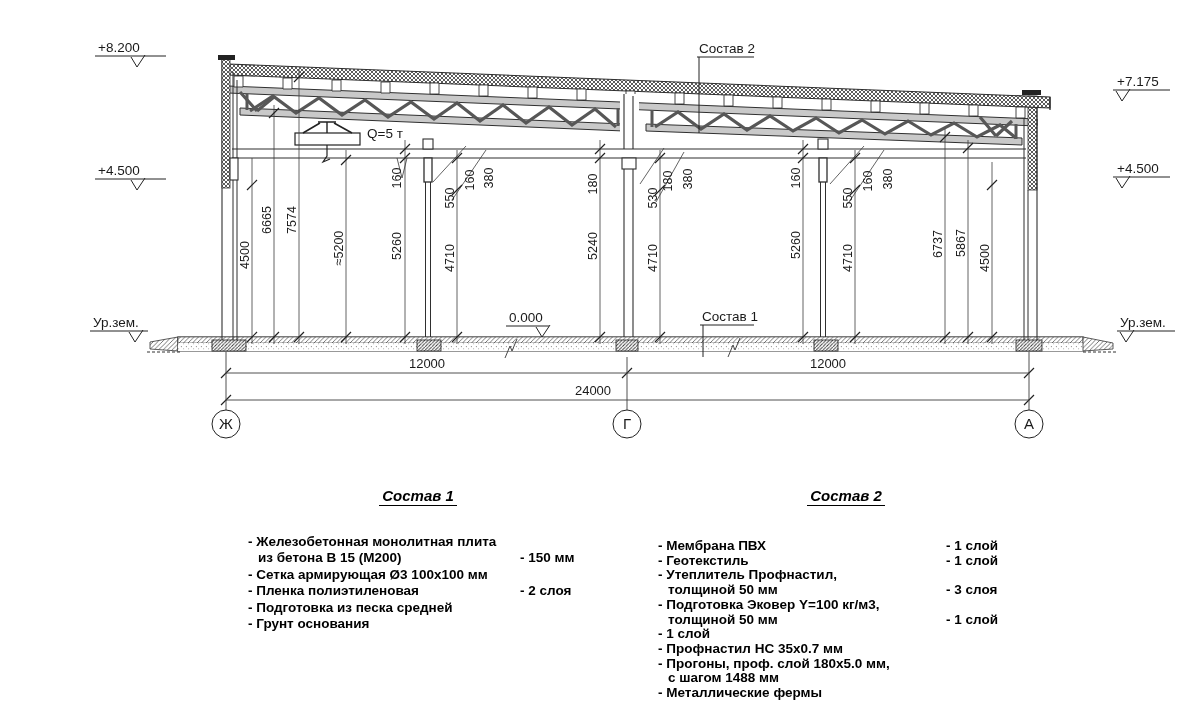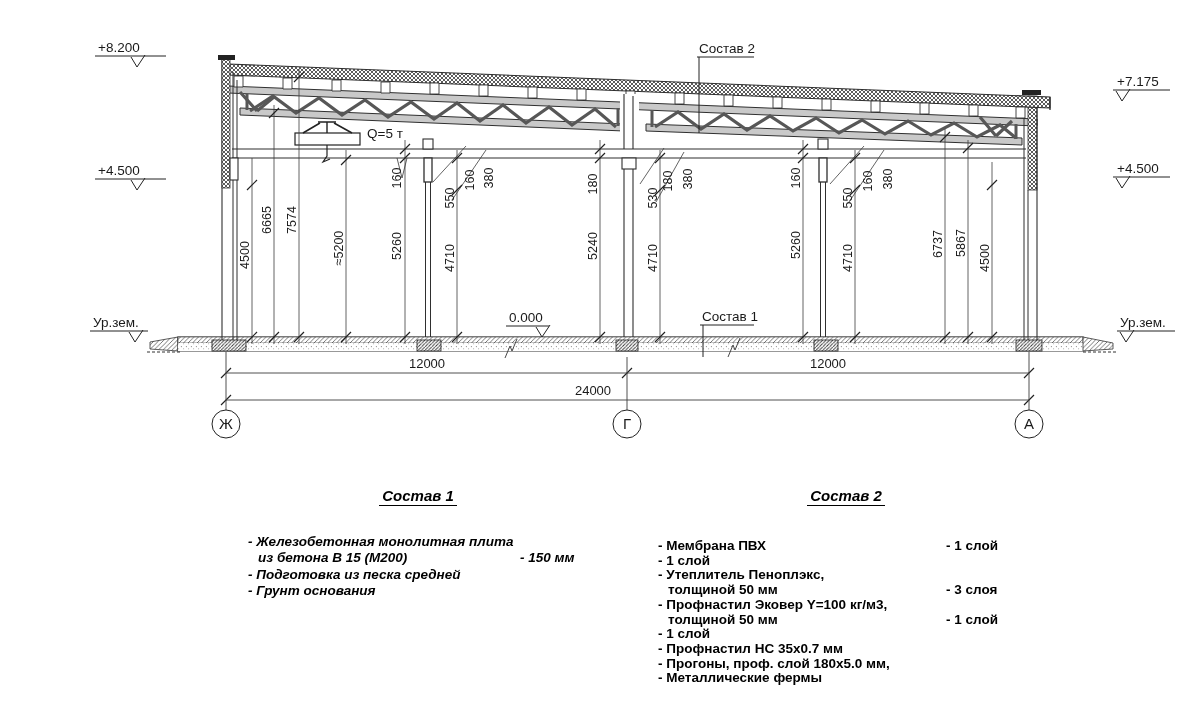--- a/index.html
+++ b/index.html
@@ -9,21 +9,21 @@
   svg text{font-family:"Liberation Sans",sans-serif;fill:#1a1a1a;}
   .dim{font-size:12.5px;}
   .elev{font-size:13.5px;}
   .axisl{font-size:15px;}
   .hdim{font-size:13px;}
   .callout{font-size:13.5px;}
   .qlabel{font-size:13.5px;}
   .list{position:absolute;font-size:13.5px;font-weight:bold;color:#000;}
   .list .row{display:grid;}
   #list1{left:248px;top:534px;width:340px;line-height:16.4px;}
-  #list1 .row{grid-template-columns:272px 1fr;font-style:italic;}
+  #list1 .row{grid-template-columns:272px 1fr;}
   #list2{left:658px;top:539px;width:356px;line-height:14.7px;}
   #list2 .row{grid-template-columns:288px 1fr;}
   .row .t.ind{padding-left:10px;}
   .lhead{position:absolute;width:160px;text-align:center;font-size:15px;
          font-style:italic;font-weight:bold;color:#000;}
   .lhead span{border-bottom:1.4px solid #000;padding:0 3px 1px 3px;}
   #h1{left:338px;top:487px;}
   #h2{left:766px;top:487px;}
 </style>
 </head>
@@ -231,65 +231,75 @@
 <div class="list" id="list1">
   <div class="row">
         <span class="t">- Железобетонная  монолитная плита</span>
         <span class="v"></span>
       </div>
   <div class="row">
         <span class="t ind">из бетона В 15 (М200)</span>
         <span class="v">- 150 мм</span>
       </div>
   <div class="row">
+        <span class="t">- Сетка армирующая Ø3 100х100 мм</span>
+        <span class="v"></span>
+      </div>
+  <div class="row">
+        <span class="t">- Пленка полиэтиленовая</span>
+        <span class="v">-  2 слоя</span>
+      </div>
+  <div class="row">
         <span class="t">- Подготовка из песка средней</span>
         <span class="v"></span>
       </div>
   <div class="row">
         <span class="t">- Грунт основания</span>
         <span class="v"></span>
       </div>
 </div>
 
 <div class="list" id="list2">
   <div class="row">
         <span class="t">- Мембрана ПВХ</span>
         <span class="v">- 1 слой</span>
       </div>
   <div class="row">
+        <span class="t">- Геотекстиль</span>
         <span class="v">- 1 слой</span>
       </div>
   <div class="row">
-        <span class="t">- Утеплитель Пеноплэкс,</span>
+        <span class="t">- Утеплитель Профнастил,</span>
         <span class="v"></span>
       </div>
   <div class="row">
         <span class="t ind">толщиной 50 мм</span>
         <span class="v">- 3 слоя</span>
       </div>
   <div class="row">
-        <span class="t">- Профнастил Эковер Y=100 кг/м3,</span>
+        <span class="t">- Подготовка Эковер Y=100 кг/м3,</span>
         <span class="v"></span>
       </div>
   <div class="row">
         <span class="t ind">толщиной 50 мм</span>
         <span class="v">- 1 слой</span>
       </div>
   <div class="row">
         <span class="v">- 1 слой</span>
       </div>
   <div class="row">
         <span class="t">- Профнастил НС 35х0.7 мм</span>
         <span class="v"></span>
       </div>
   <div class="row">
         <span class="t">- Прогоны, проф. слой 180х5.0 мм,</span>
         <span class="v"></span>
       </div>
   <div class="row">
+        <span class="t ind">с шагом 1488 мм</span>
         <span class="v"></span>
       </div>
   <div class="row">
         <span class="t">- Металлические фермы</span>
         <span class="v"></span>
       </div>
 </div>
 
 </div>
 

